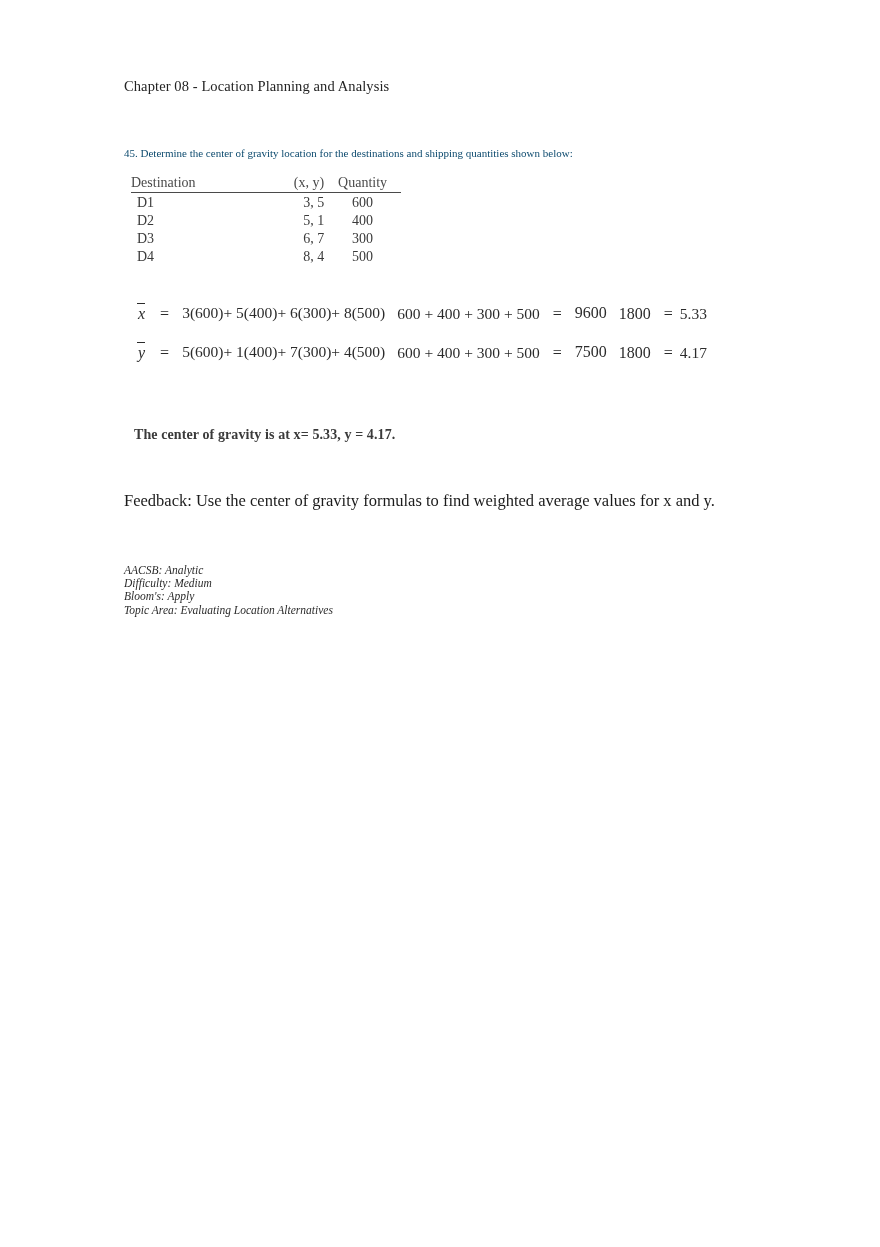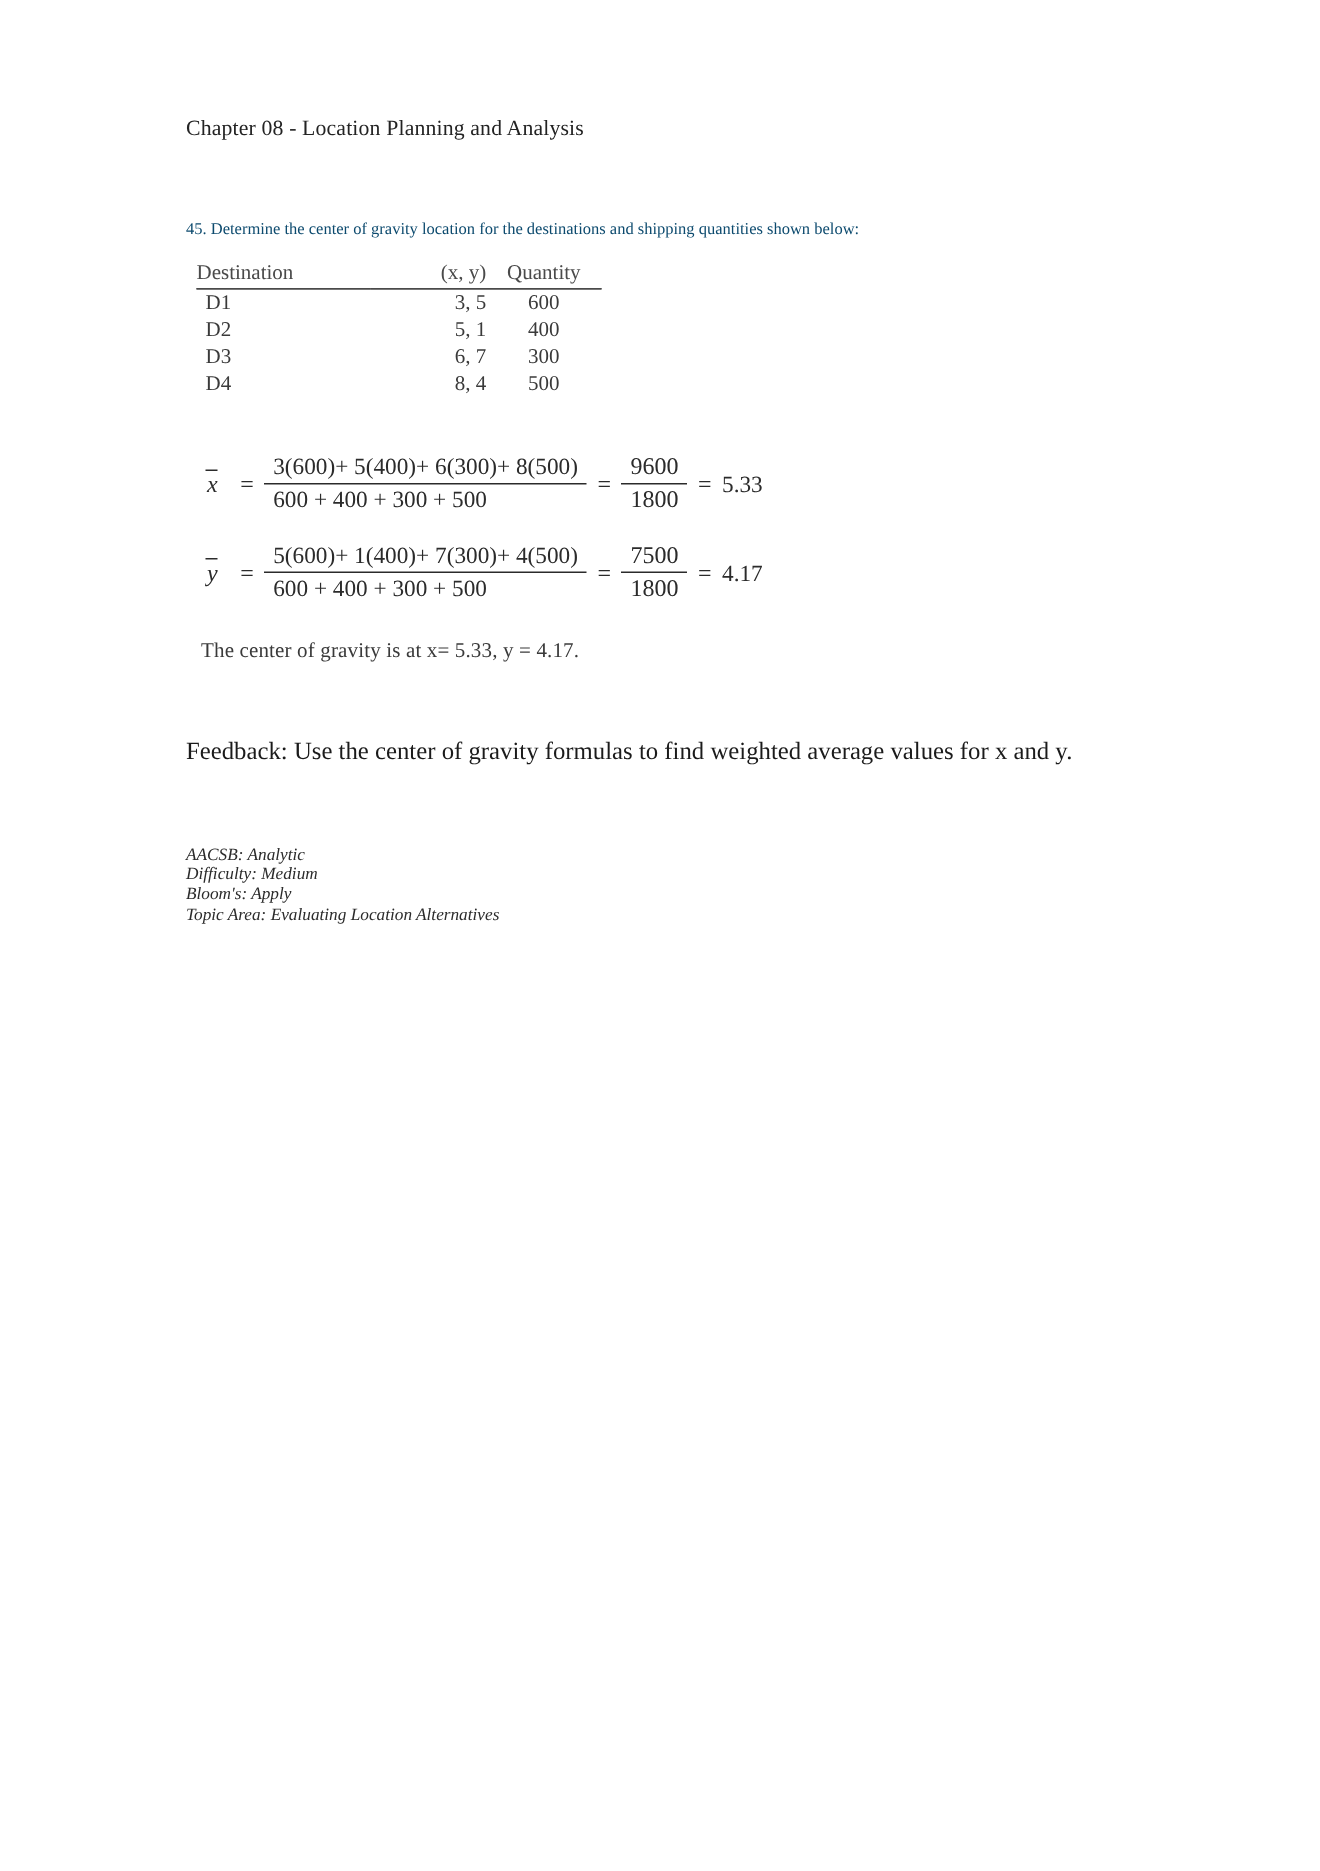--- a/index.html
+++ b/index.html
@@ -99,21 +99,22 @@
     top: -2px;
     height: 1px;
     background: #2b2b2b;
   }
   .eq-op {
     margin: 0 7px;
     font-size: 16px;
   }
   .frac {
     display: inline-flex;
-    flex-direction: column;
+    flex-direction: row;
+    align-items: center;
     vertical-align: middle;
   }
   .frac .num,
   .frac .den {
     padding: 0 6px 1px 6px;
     white-space: nowrap;
     line-height: 18px;
   }
   .frac .den {
     padding-top: 2px;
@@ -128,20 +129,21 @@
   .eq-result { font-size: 15.5px; }
 
   
   .conclusion {
     position: absolute;
     left: 134px;
     top: 427px;
     font-size: 14px;
     color: #3a3a3a;
     letter-spacing: 0.1px;
+    font-weight: bold;
   }
 
   
   .feedback {
     position: absolute;
     left: 124px;
     top: 491px;
     width: 660px;
     font-size: 16.5px;
     line-height: 20px;

